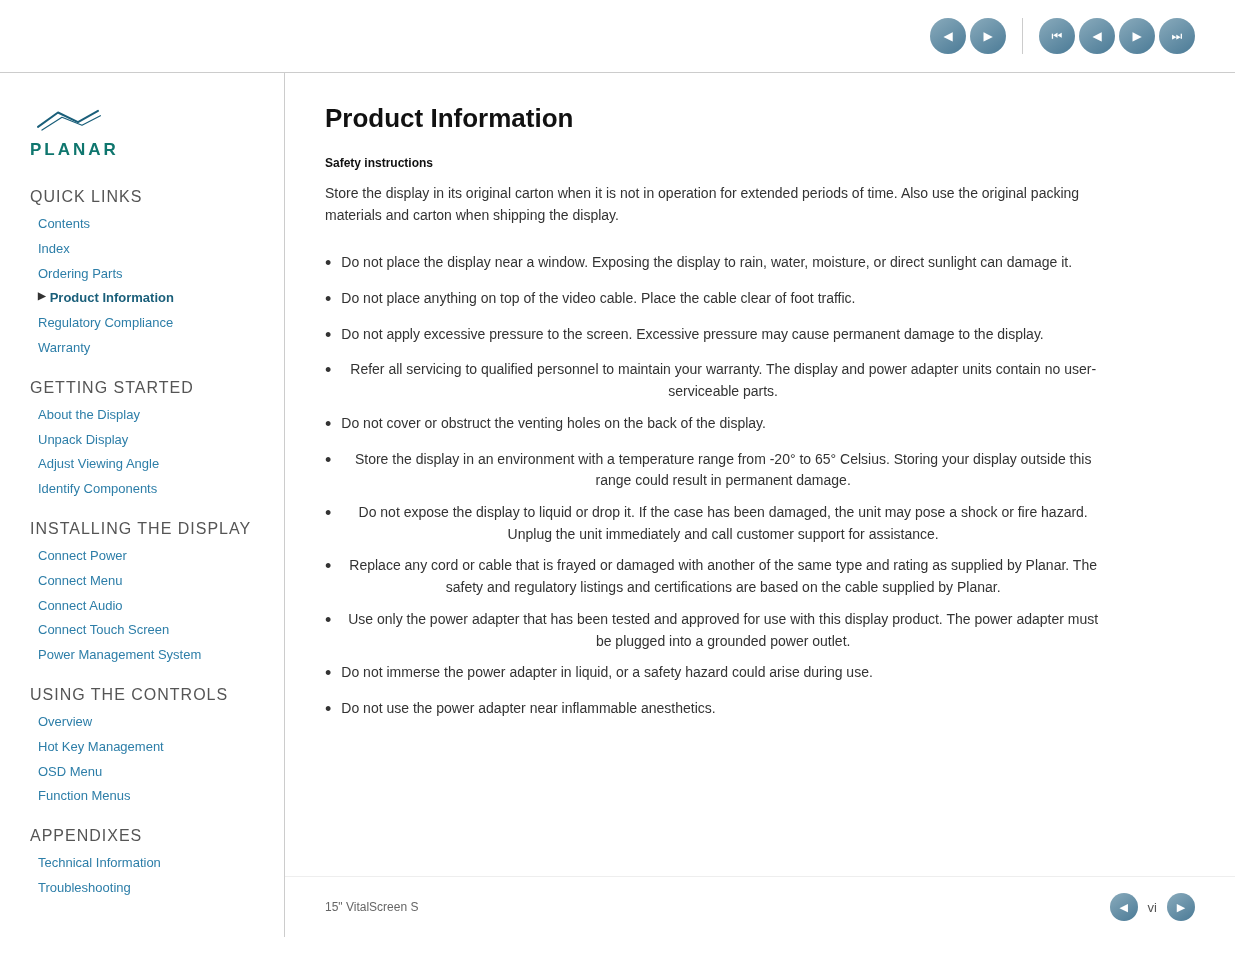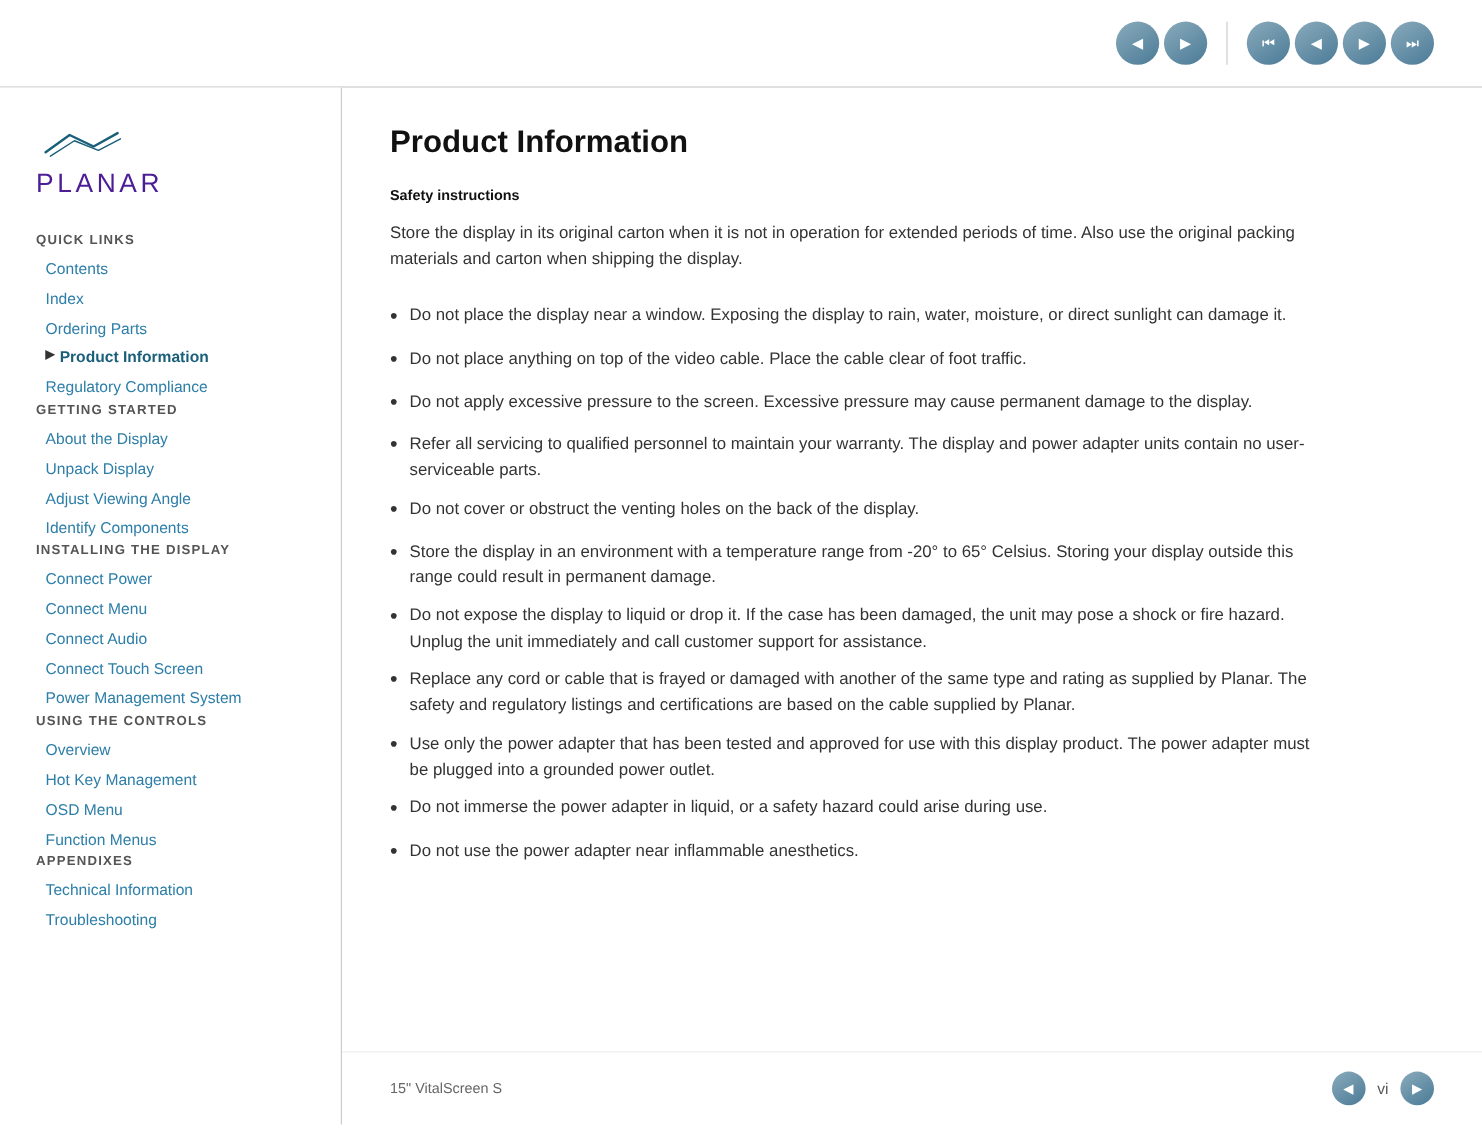--- a/index.html
+++ b/index.html
@@ -67,31 +67,32 @@
       display: flex;
       flex-direction: column;
       align-items: flex-start;
     }
     .logo-icon {
       width: 80px;
       height: 35px;
       margin-bottom: 2px;
     }
     .logo-text {
-      font-size: 22px;
+      font-size: 17px;
+      font-weight: bold;
+      color: #0f766e;
+      letter-spacing: 3px;
+    }
+
+    .sidebar-section-title {
+      font-size: 16px;
       font-weight: normal;
-      color: #4c1d95;
-      letter-spacing: 3px;
-    }
-
-    .sidebar-section-title {
-      font-size: 11px;
-      font-weight: bold;
       color: #555;
       letter-spacing: 1px;
+      margin-top: 18px;
       margin-bottom: 6px;
     }
     .sidebar-link {
       display: flex;
       align-items: flex-start;
       padding: 2px 0 2px 8px;
       color: #2d7ea8;
       font-size: 13px;
       text-decoration: none;
       cursor: pointer;
@@ -129,20 +130,21 @@
       font-size: 14px;
       color: #333;
       margin-bottom: 25px;
       line-height: 1.6;
       max-width: 780px;
     }
     .bullet-list {
       list-style: none;
       padding: 0;
       margin: 0 0 10px 0;
+      text-align: center;
     }
     .bullet-list li {
       display: flex;
       align-items: flex-start;
       margin-bottom: 10px;
       font-size: 14px;
       color: #333;
       line-height: 1.55;
       max-width: 780px;
     }
@@ -237,20 +239,23 @@
         </div>
         <div class="sidebar-link">
           <span>Ordering Parts</span>
         </div>
         <div class="sidebar-link active">
           <span class="arrow">▶ </span>
           <span>Product Information</span>
         </div>
         <div class="sidebar-link">
           <span>Regulatory Compliance</span>
+        </div>
+        <div class="sidebar-link">
+          <span>Warranty</span>
         </div>
         <div class="sidebar-section-title">GETTING STARTED</div>
         <div class="sidebar-link">
           <span>About the Display</span>
         </div>
         <div class="sidebar-link">
           <span>Unpack Display</span>
         </div>
         <div class="sidebar-link">
           <span>Adjust Viewing Angle</span>

